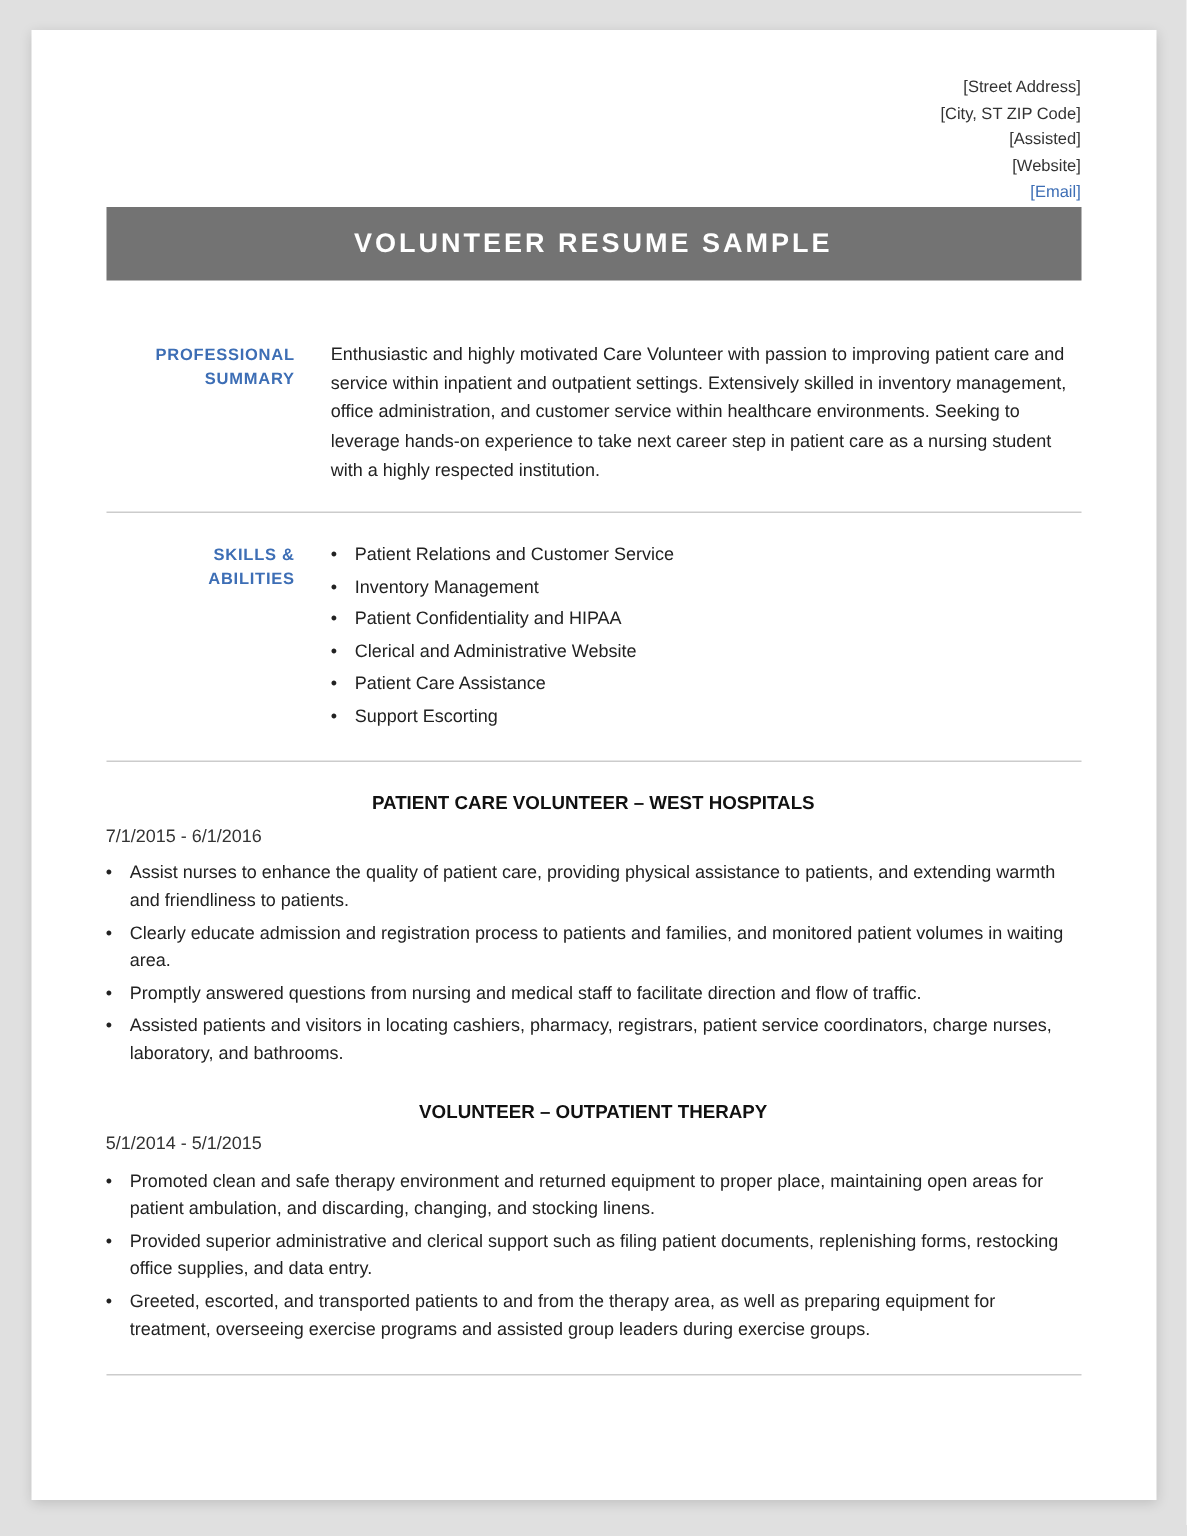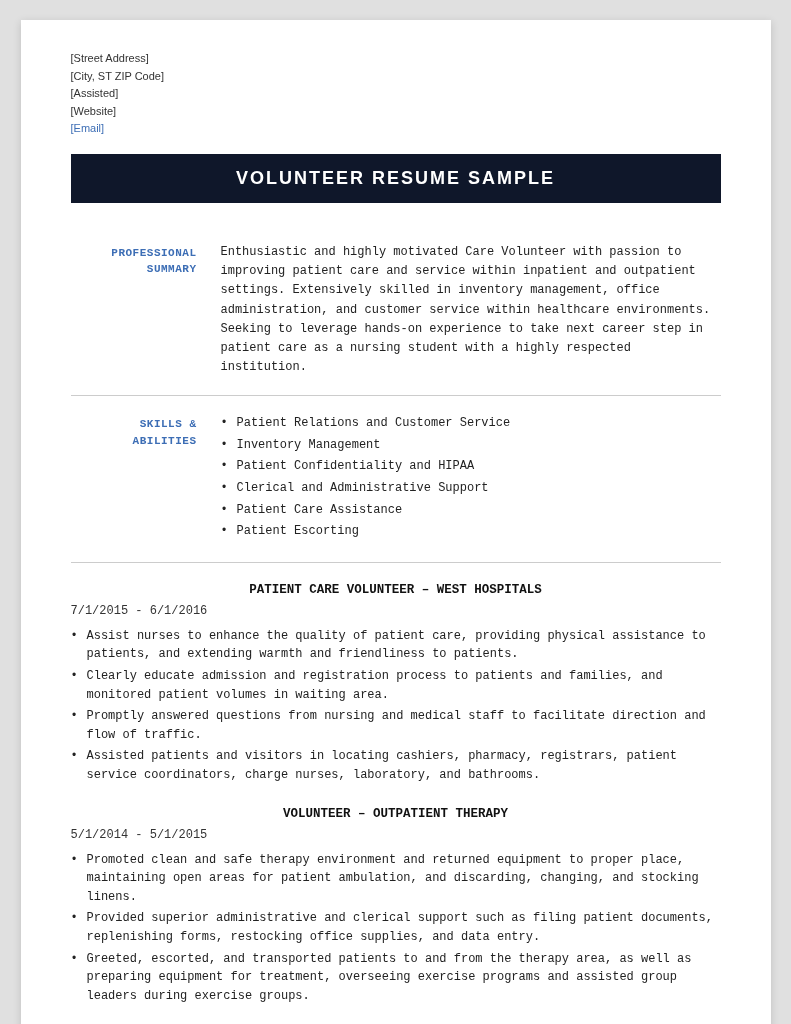--- a/index.html
+++ b/index.html
@@ -21,47 +21,46 @@
     .resume-page {
       background: #ffffff;
       width: 750px;
       min-height: 980px;
       padding: 30px 50px 40px 50px;
       position: relative;
       box-shadow: 0 2px 8px rgba(0,0,0,0.15);
     }
 
     .contact-info {
+      text-align: right;
       font-size: 11px;
       color: #333;
-      margin-bottom: 16px;
       line-height: 1.6;
     }
 
     .contact-email {
       color: #3d6eb5;
     }
 
     .resume-header {
-      background-color: #0f172a;
+      background-color: #737373;
       color: #ffffff;
       text-align: center;
       padding: 14px 0;
       font-size: 18px;
       font-weight: bold;
       letter-spacing: 2px;
       margin-bottom: 22px;
     }
 
     .section {
       display: flex;
       margin-bottom: 0;
       padding: 18px 0;
       border-bottom: 1px solid #cccccc;
-      font-family: Liberation Mono, monospace;
     }
 
     .section:last-of-type {
       border-bottom: none;
     }
 
     .section-label {
       width: 150px;
       min-width: 150px;
       text-align: right;
@@ -157,23 +156,23 @@
   <div class="section">
     <div class="section-label">
       SKILLS &amp;<br>ABILITIES
     </div>
     <div class="section-content">
       <ul>
 
       <li>Patient Relations and Customer Service</li>
           <li>Inventory Management</li>
           <li>Patient Confidentiality and HIPAA</li>
-          <li>Clerical and Administrative Support</li>
+          <li>Clerical and Administrative Website</li>
           <li>Patient Care Assistance</li>
-          <li>Patient Escorting</li>
+          <li>Support Escorting</li>
         </ul>
     </div>
   </div>
 
   <div class="section">
     <div class="section-content">
 
     <div class="job-block">
           <div class="job-title">PATIENT CARE VOLUNTEER – WEST HOSPITALS</div>
           <div class="job-dates">7/1/2015 - 6/1/2016</div>

